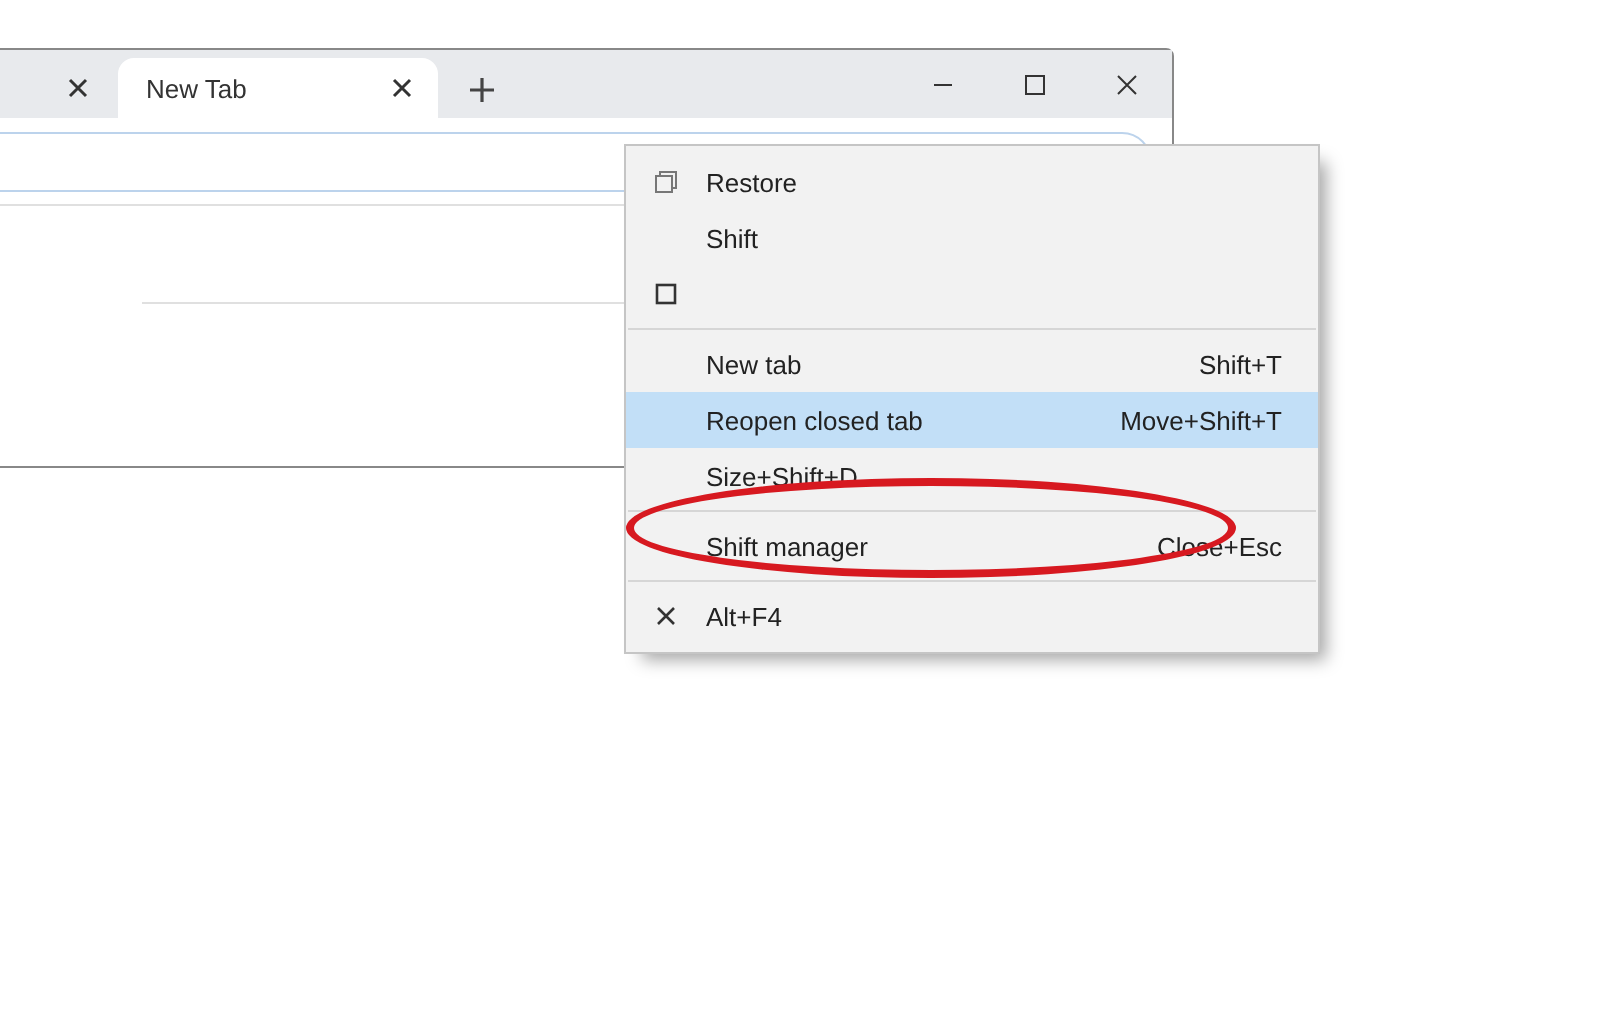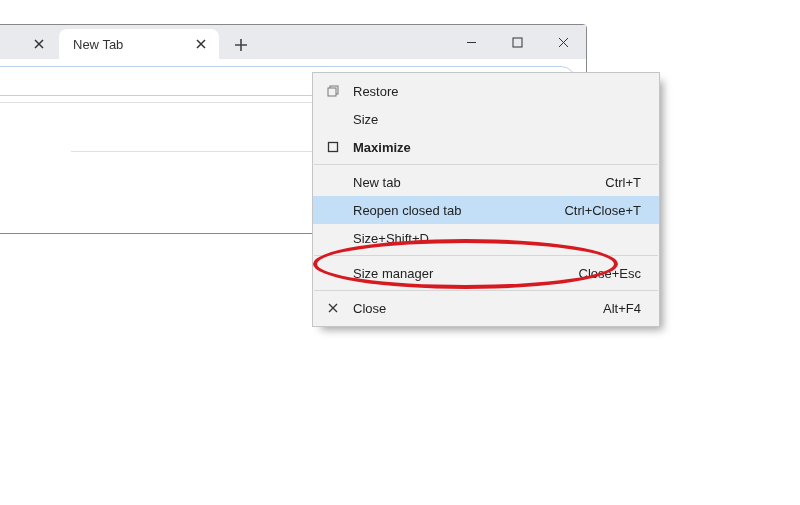--- a/index.html
+++ b/index.html
@@ -261,69 +261,67 @@
           <rect x="1" y="3" width="8" height="8" stroke="#777" fill="#f2f2f2"></rect>
         </svg>
     </span>
     <span class="label">Restore</span>
     <span class="accel"></span>
   </div>
 
 
   <div class="ctx-item">
     <span class="ctx-icon"></span>
-    <span class="label">Size</span>
+    <span class="label">Shift</span>
     <span class="accel"></span>
   </div>
 
 
   <div class="ctx-item bold">
     <span class="ctx-icon">
       <svg viewBox="0 0 12 12">
           <rect x="1.5" y="1.5" width="9" height="9" stroke="#333" stroke-width="1.3" fill="none"></rect>
         </svg>
     </span>
-    <span class="label">Maximize</span>
     <span class="accel"></span>
   </div>
 
   <div class="ctx-sep"></div>
 
   <div class="ctx-item">
     <span class="ctx-icon"></span>
     <span class="label">New tab</span>
-    <span class="accel">Ctrl+T</span>
+    <span class="accel">Shift+T</span>
   </div>
 
   <div class="ctx-item highlight">
     <span class="ctx-icon"></span>
     <span class="label">Reopen closed tab</span>
-    <span class="accel">Ctrl+Close+T</span>
+    <span class="accel">Move+Shift+T</span>
   </div>
 
   <div class="ctx-item">
     <span class="ctx-icon"></span>
     <span class="accel">Size+Shift+D</span>
   </div>
 
   <div class="ctx-sep"></div>
 
   <div class="ctx-item">
     <span class="ctx-icon"></span>
-    <span class="label">Size manager</span>
+    <span class="label">Shift manager</span>
     <span class="accel">Close+Esc</span>
   </div>
 
   <div class="ctx-sep"></div>
 
   <div class="ctx-item">
     <span class="ctx-icon">
       <svg viewBox="0 0 12 12">
           <path d="M2 2 L10 10 M10 2 L2 10" stroke="#333" stroke-width="1.3"></path>
         </svg>
     </span>
-    <span class="label">Close</span>
     <span class="accel">Alt+F4</span>
   </div>
 
 </div>
 
 <div class="annot-ellipse" style="top:239px; left:313px; width:305px; height:50px;"></div>
 
 </body></html>

